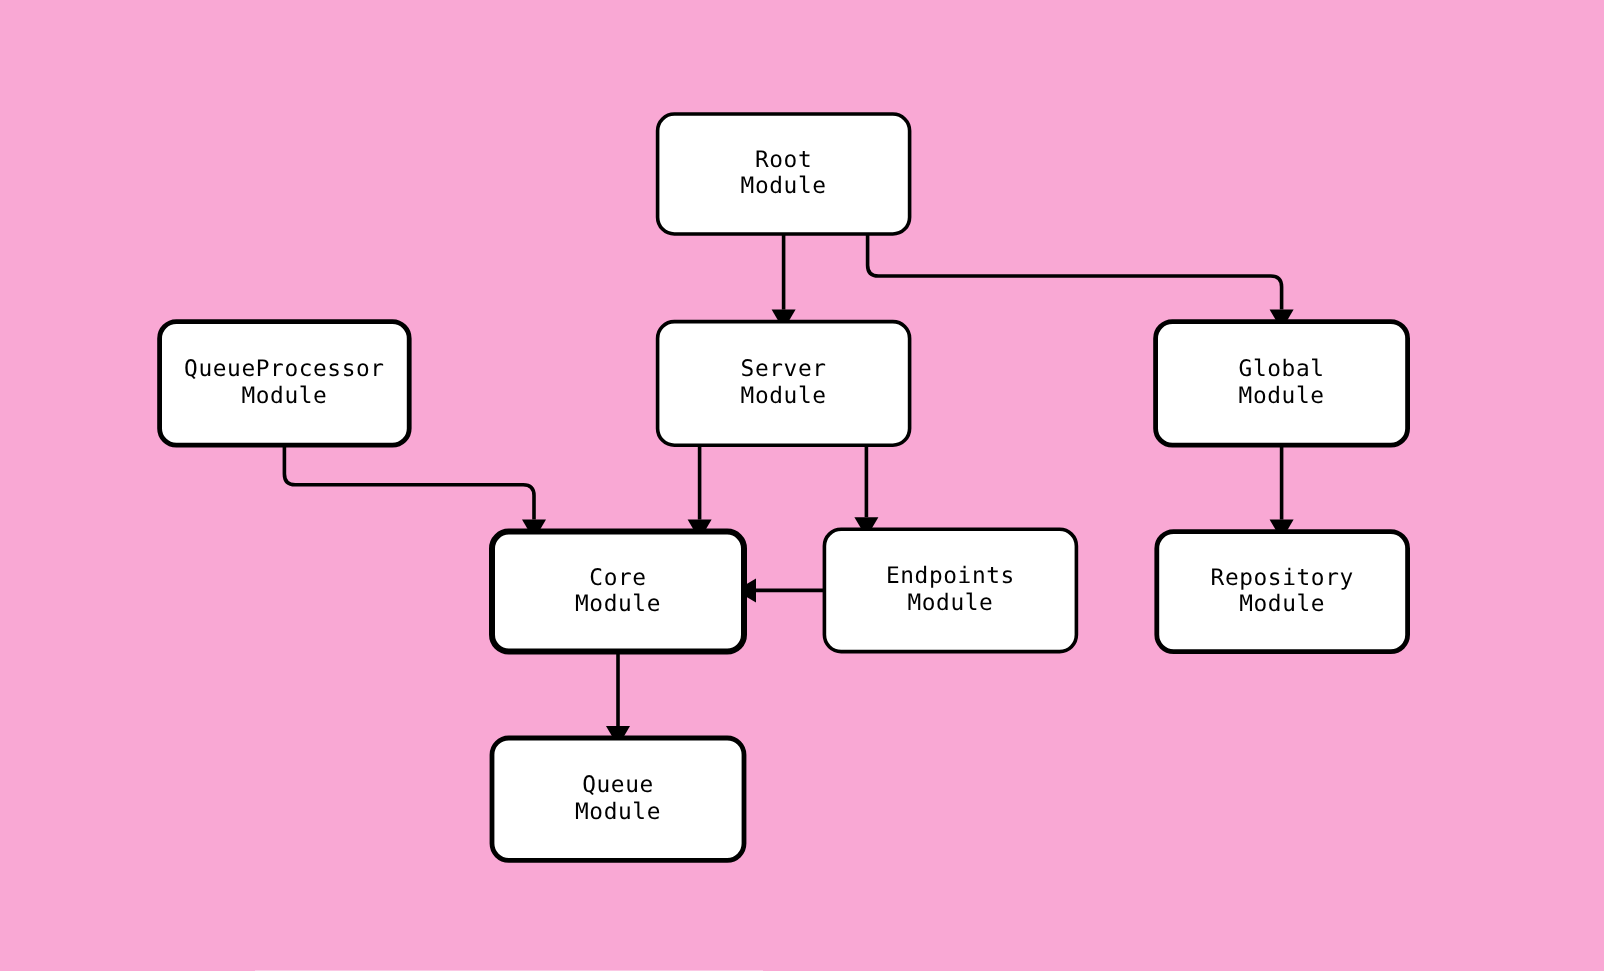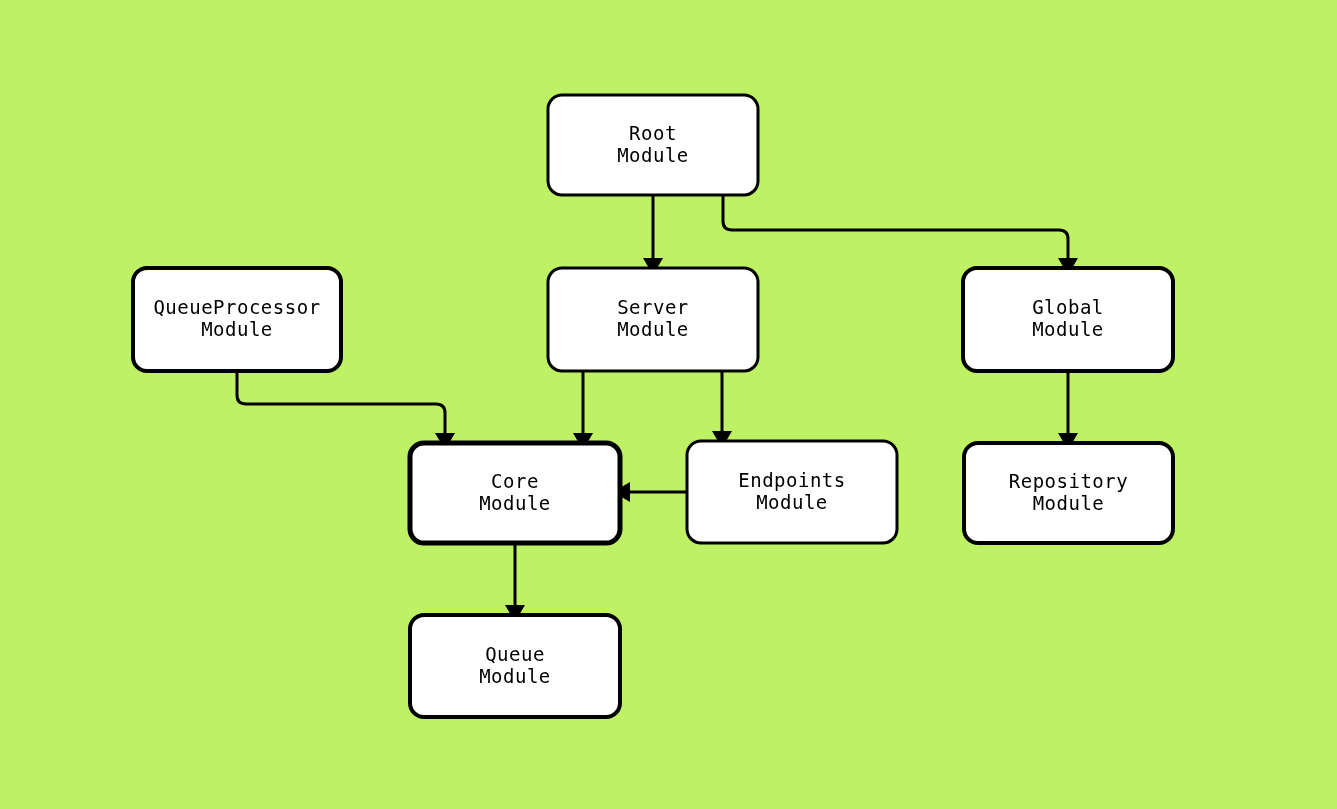--- a/index.html
+++ b/index.html
@@ -11,21 +11,21 @@
   body {
     width: 1337px;
     height: 809px;
     overflow: hidden;
     font-family: "DejaVu Sans Mono", "Liberation Mono", monospace;
   }
   #diagram-root {
     position: relative;
     width: 1337px;
     height: 809px;
-    background: #bef264;
+    background: #f9a8d4;
   }
   svg#diagram-canvas {
     position: absolute;
     top: 0;
     left: 0;
     width: 1337px;
     height: 809px;
     display: block;
   }
   .node-box {

